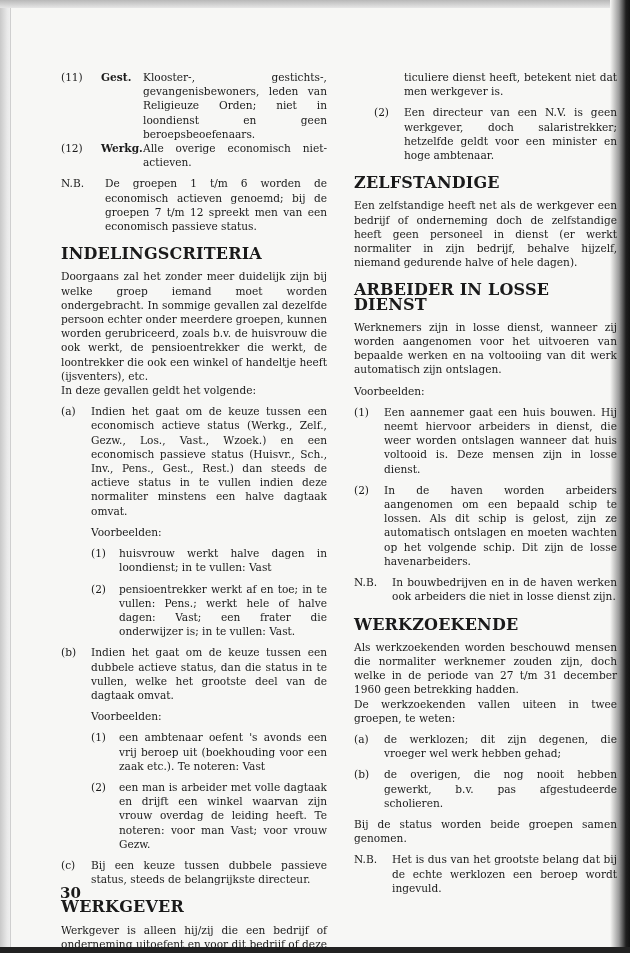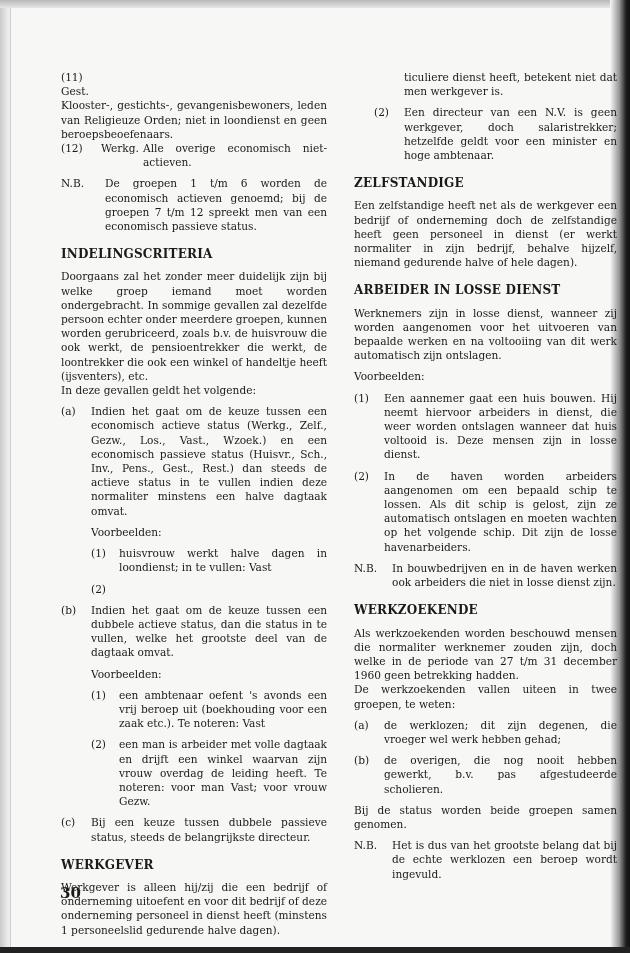--- a/index.html
+++ b/index.html
@@ -18,32 +18,32 @@
   .page-left-edge { position:absolute; left:0; top:0; width:12px; height:953px; background:linear-gradient(90deg,#c9c9c9,#e9e9e9 60%,#f3f3f3); }
   .spine { position:absolute; right:0; top:0; width:20px; height:953px; background:linear-gradient(90deg,#f7f7f5 0%,#9a9a9a 45%,#1e1e1e 80%,#111 100%); }
   .page-bottom { position:absolute; left:0; bottom:0; width:630px; height:6px; background:#222; }
 
   .col { position:absolute; top:70px; font-size:10.6px; line-height:14.2px; }
   .col.left { left:61px; width:266px; }
   .col.right { left:354px; width:263px; }
 
   p { margin:0 0 7px 0; text-align:justify; }
   b { font-weight:normal; }
-  h3 { font-size:12px; font-weight:bold; margin:14px 0 8px 0; letter-spacing:0.2px; }
+  h3 { font-size:16px; font-weight:bold; margin:14px 0 8px 0; letter-spacing:0.2px; }
 
   .row { display:flex; margin-bottom:7px; }
   .row .lbl { flex:0 0 auto; }
   .row .txt { flex:1 1 auto; text-align:justify; }
   .code-row .num { width:40px; }
-  .code-row .code { width:42px; }
+  .code-row .code { width:42px;font-weight:bold; }
   .nb .lbl { width:44px; }
   .item .lbl { width:30px; }
   .indent { margin-left:30px; }
   .sub .lbl { width:28px; }
-  .tight { margin-bottom:0;flex-direction:column; }
+  .tight { margin-bottom:0; }
 
   .pagenum { position:absolute; left:60px; top:884px; font-size:15px; font-weight:bold; }
 </style>
 </head>
 <body>
 
 <div class="page-left-edge"></div>
 <div class="page"></div>
 <div class="page-top-shadow"></div>
 <div class="spine"></div>
@@ -73,20 +73,21 @@
     <span class="lbl">(a)</span>
     <span class="txt"><span>Indien het gaat om de keuze tussen een economisch </span><b>actieve status</b><span> (Werkg., Zelf., Gezw., Los., Vast., Wzoek.) en een economisch </span><b>passieve status</b><span> (Huisvr., Sch., Inv., Pens., Gest., Rest.) dan steeds de </span><b>actieve status</b><span> in te vullen indien deze normaliter minstens een halve dagtaak omvat.</span></span>
   </div>
   <p class="indent">Voorbeelden:</p>
   <div class="row sub indent">
     <span class="lbl">(1)</span>
     <span class="txt">huisvrouw werkt halve dagen in loondienst; in te vullen: Vast</span>
   </div>
   <div class="row sub indent">
     <span class="lbl">(2)</span>
+    <span class="txt">pensioentrekker werkt af en toe; in te vullen: Pens.; werkt hele of halve dagen: Vast; een frater die onderwijzer is; in te vullen: Vast.</span>
   </div>
 
   <div class="row item">
     <span class="lbl">(b)</span>
     <span class="txt"><span>Indien het gaat om de keuze tussen een </span><b>dubbele actieve status,</b><span> dan die status in te vullen, welke het grootste deel van de dagtaak omvat.</span></span>
   </div>
   <p class="indent">Voorbeelden:</p>
   <div class="row sub indent">
     <span class="lbl">(1)</span>
     <span class="txt">een ambtenaar oefent 's avonds een vrij beroep uit (boekhouding voor een zaak etc.). Te noteren: Vast</span>

